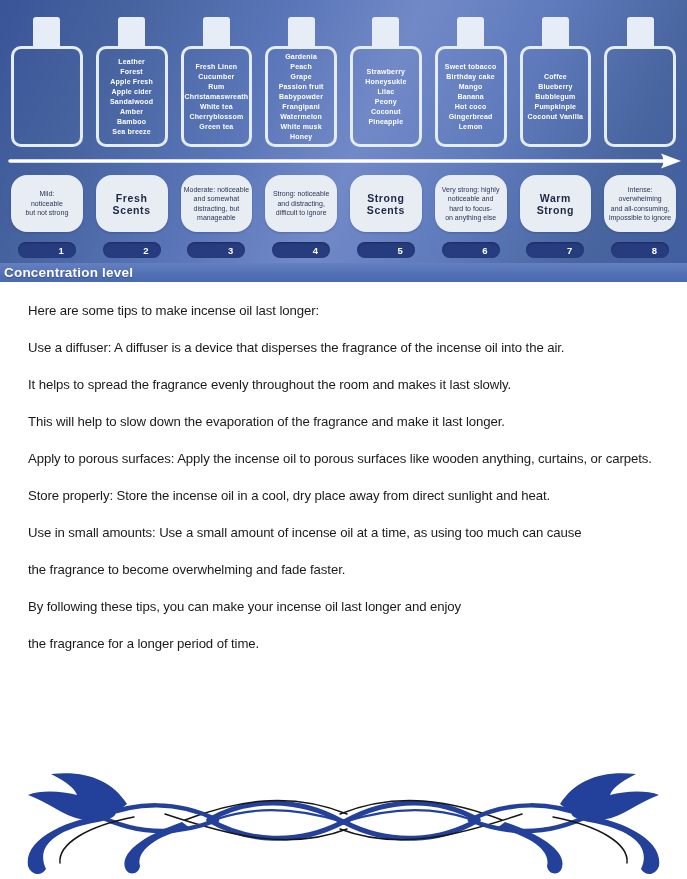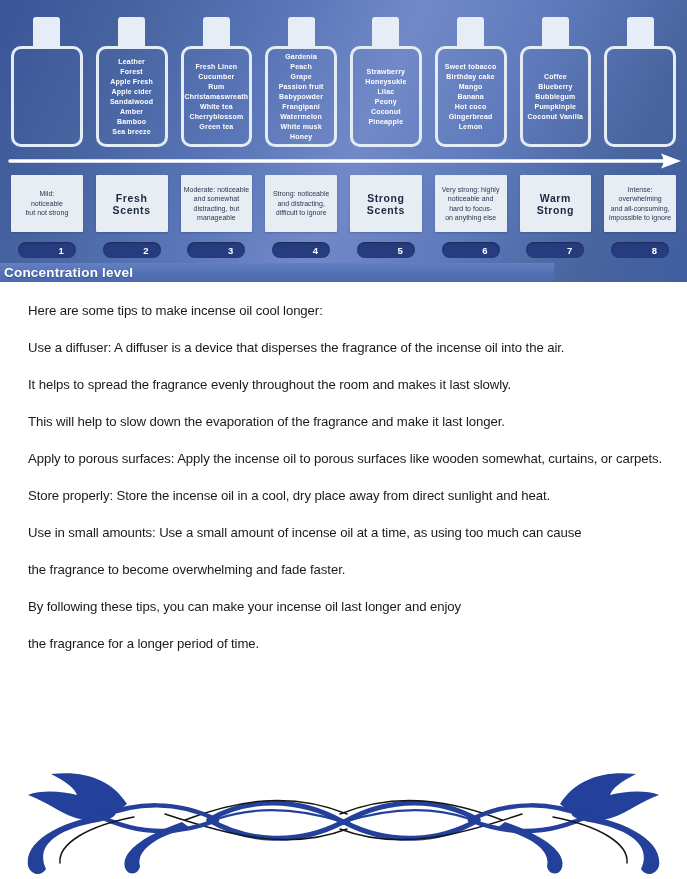--- a/index.html
+++ b/index.html
@@ -18,35 +18,35 @@
   .bottle-body{width:100%;height:101px;box-sizing:border-box;border:3px solid #e4ecf6;border-radius:10px;
     display:flex;align-items:center;justify-content:center;}
   .scent-list{color:#ffffff;font-size:7px;line-height:10px;font-weight:bold;text-align:center;
     white-space:pre-line;letter-spacing:.2px;}
 
   
   .arrow-svg{position:absolute;left:0;top:151px;}
 
   
   .cards-row{top:175px;}
-  .card{width:100%;height:57px;background:#e8edf4;border-radius:1px;box-sizing:border-box;
+  .card{width:100%;height:57px;background:#e8edf4;border-radius:16px;box-sizing:border-box;
     display:flex;align-items:center;justify-content:center;padding:2px 3px;
     box-shadow:0 1px 2px rgba(20,35,80,.25);}
   .card .desc{font-size:7px;line-height:9.5px;color:#2c3552;text-align:center;white-space:pre-line;}
   .card .title{font-size:10.5px;line-height:12px;color:#1d2742;font-weight:bold;letter-spacing:.6px;
     text-align:center;white-space:pre-line;}
 
   
   .pills-row{top:242px;}
   .pill{width:58px;height:16px;border-radius:8px;background:#263c7e;box-shadow:inset 0 1px 2px rgba(0,0,0,.3);
     display:flex;align-items:center;justify-content:flex-end;padding-right:12px;box-sizing:border-box;}
   .pill span{color:#ffffff;font-size:9.5px;font-weight:bold;}
 
   
-  .band{position:absolute;left:0;bottom:0;width:554px;height:19px;
+  .band{position:absolute;left:0;bottom:0;width:687px;height:19px;
     background:linear-gradient(180deg,#6480c1 0%,#5271b4 55%,#4b69ae 100%);
     display:flex;align-items:center;}
   .band-label{color:#ffffff;font-weight:bold;font-size:13.5px;letter-spacing:.2px;padding-left:4px;
     text-shadow:0 1px 1px rgba(20,35,80,.4);}
 
   
   .tips{position:absolute;left:28px;top:302px;width:655px;}
   .tips p{margin:0 0 20px 0;font-size:13.2px;line-height:17px;color:#1a1a1a;
     letter-spacing:-.1px;white-space:nowrap;}
 
@@ -249,25 +249,25 @@
           </div>
         </div>
       </div>
 
     <div class="band">
       <span class="band-label">Concentration level</span>
     </div>
   </div>
 
   <div class="tips" id="tips">
-      <p>Here are some tips to make incense oil cool longer:</p>
+      <p>Here are some tips to make incense oil last longer:</p>
       <p>Use a diffuser: A diffuser is a device that disperses the fragrance of the incense oil into the air.</p>
       <p>It helps to spread the fragrance evenly throughout the room and makes it last slowly.</p>
       <p>This will help to slow down the evaporation of the fragrance and make it last longer.</p>
-      <p>Apply to porous surfaces: Apply the incense oil to porous surfaces like wooden somewhat, curtains, or carpets.</p>
+      <p>Apply to porous surfaces: Apply the incense oil to porous surfaces like wooden anything, curtains, or carpets.</p>
       <p>Store properly: Store the incense oil in a cool, dry place away from direct sunlight and heat.</p>
       <p>Use in small amounts: Use a small amount of incense oil at a time, as using too much can cause</p>
       <p>the fragrance to become overwhelming and fade faster.</p>
       <p>By following these tips, you can make your incense oil last longer and enjoy</p>
       <p>the fragrance for a longer period of time.</p>
     </div>
 
   <svg class="flourish" width="687" height="114" viewBox="0 0 687 114">
     <defs>
       <g id="fl-half">

